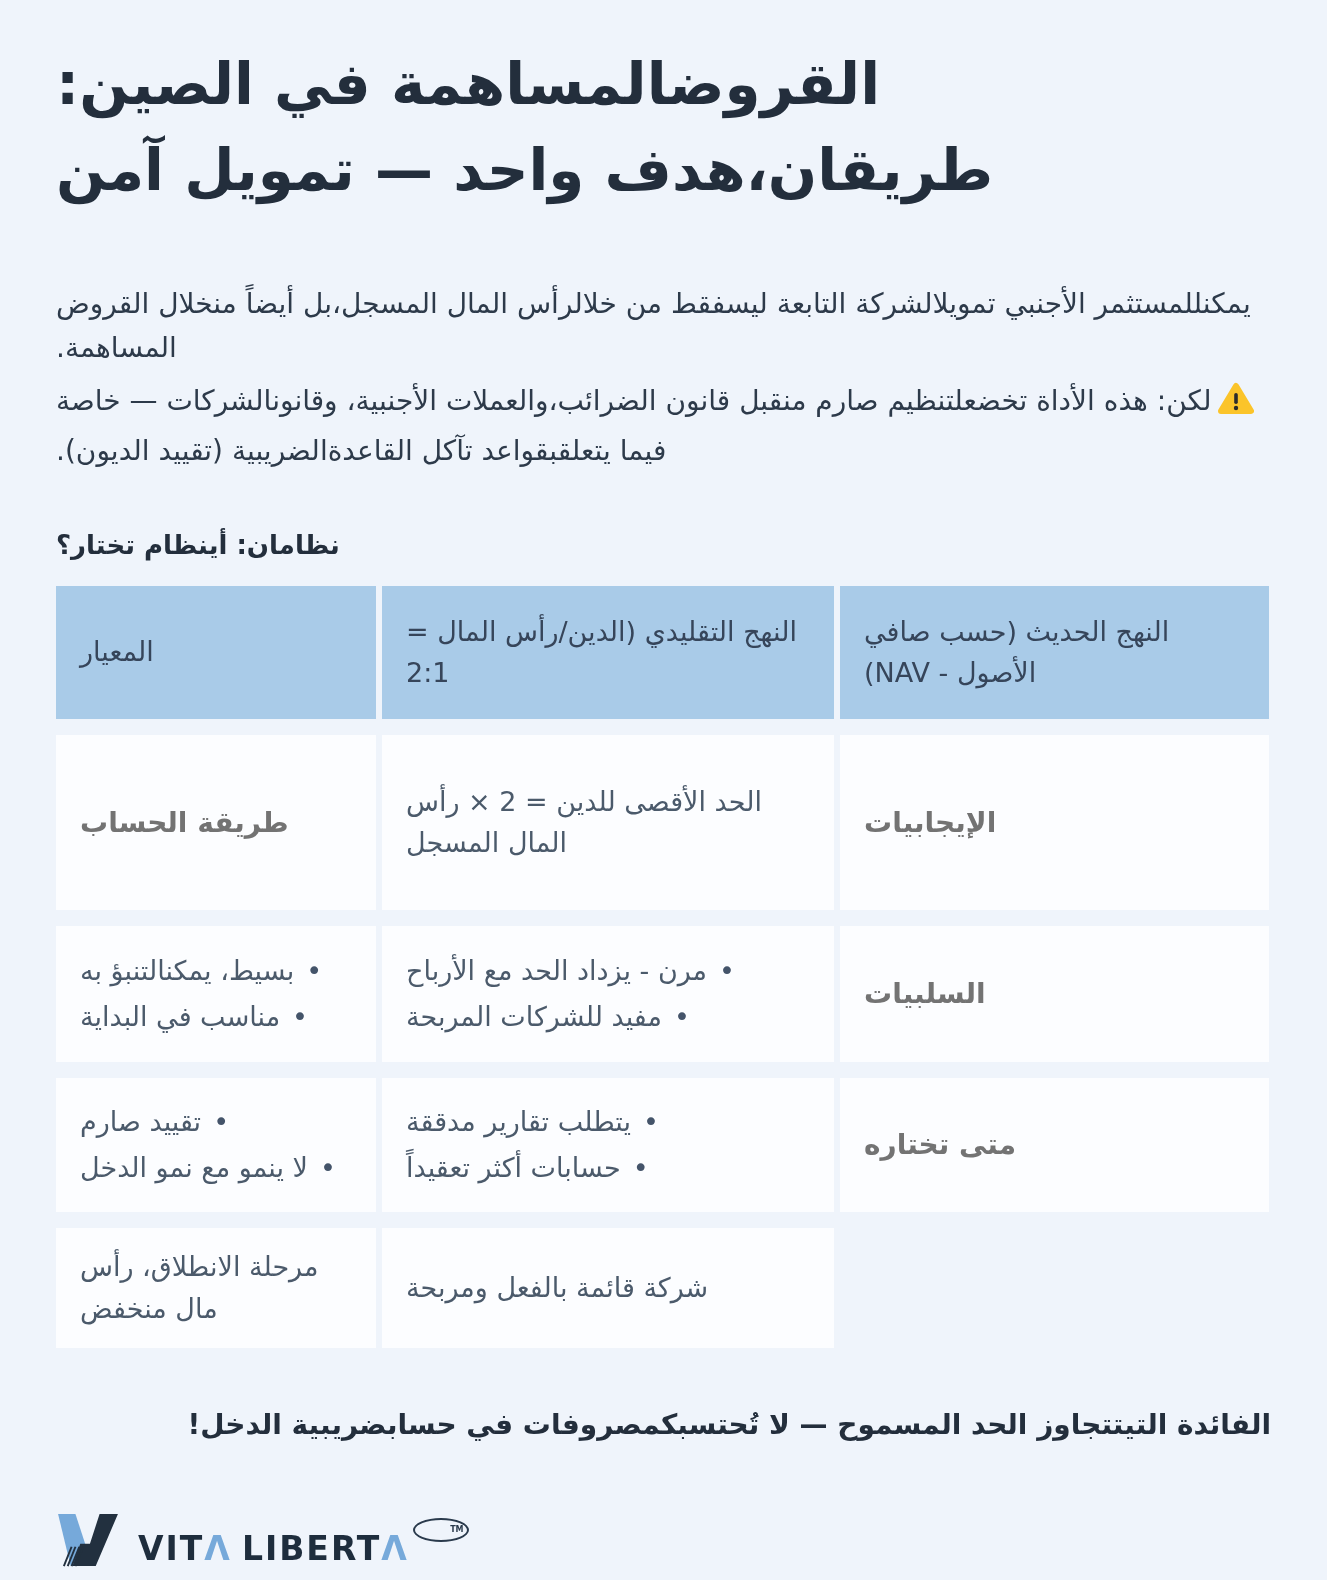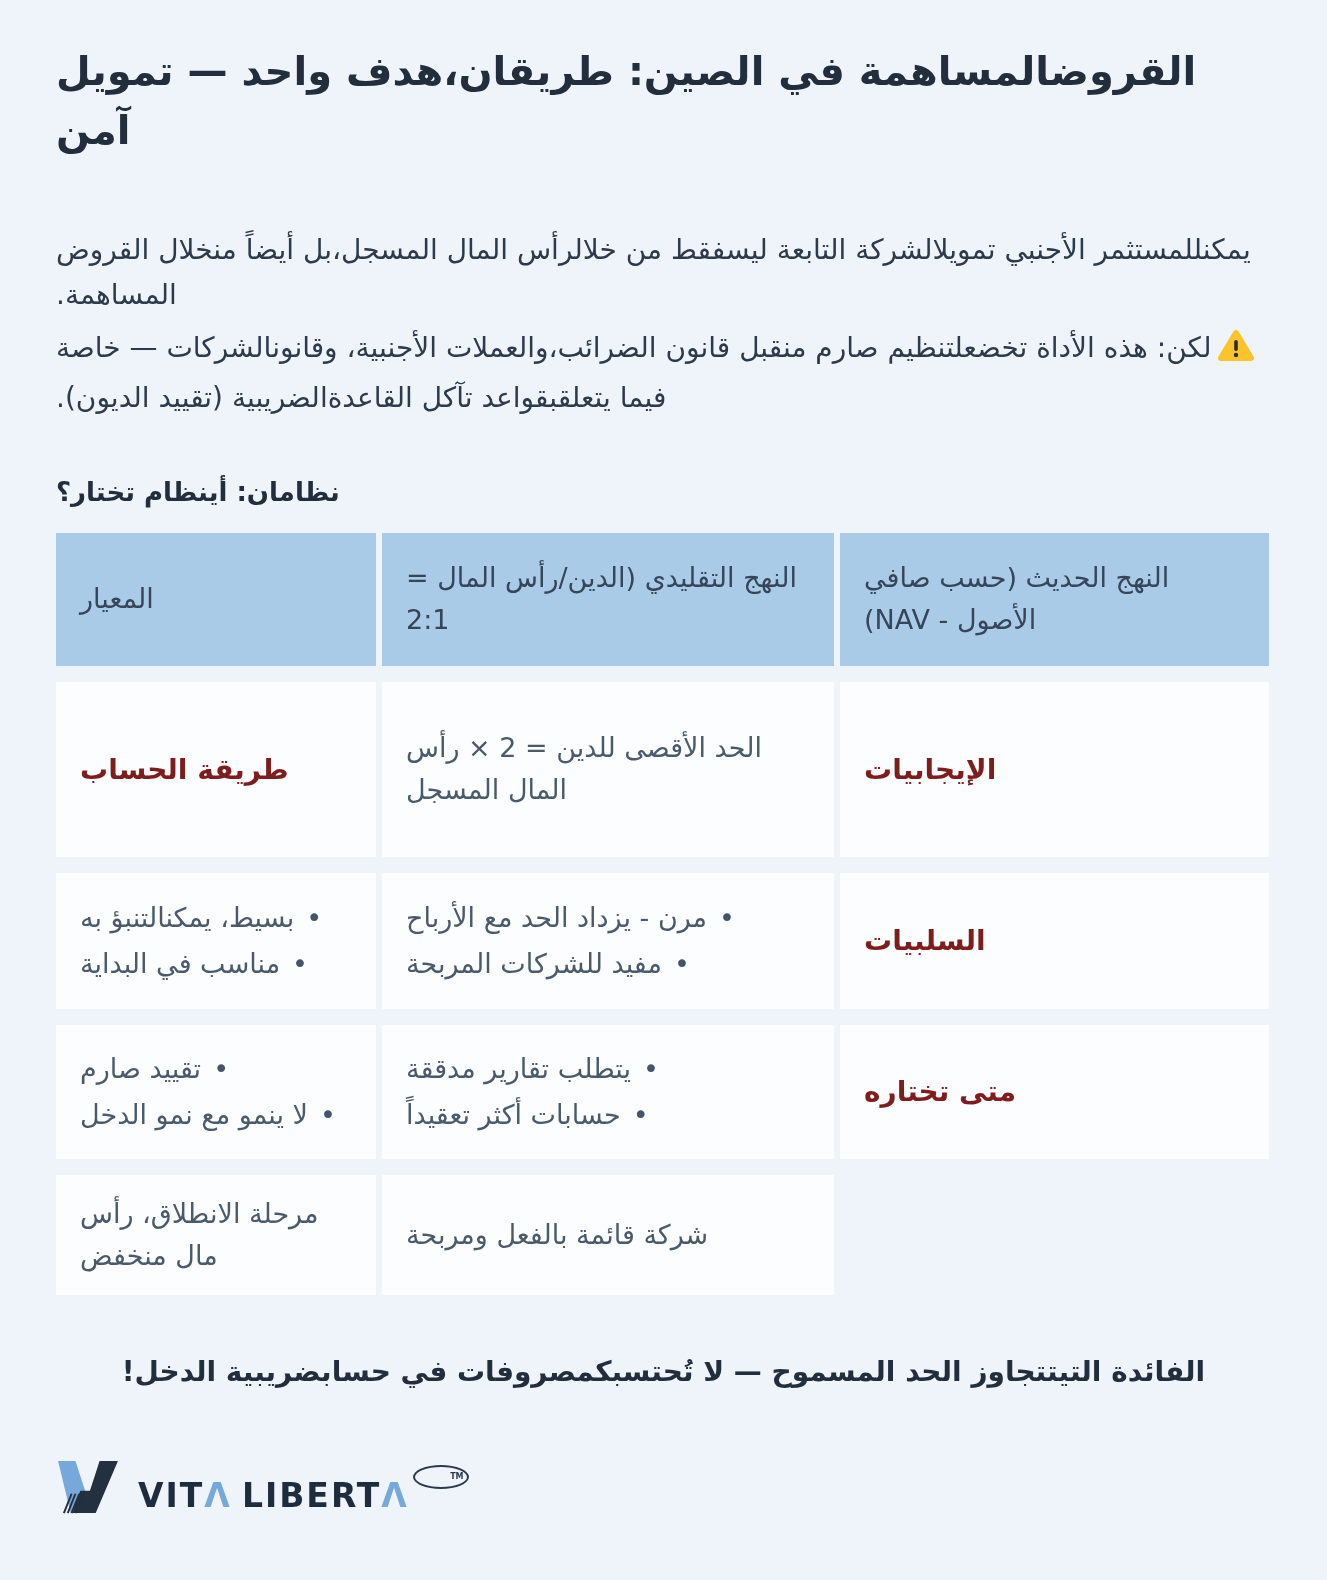--- a/index.html
+++ b/index.html
@@ -7,21 +7,21 @@
     width: 1327px; height: 1580px;
     background: #eff4fb;
     font-family: "DejaVu Sans", sans-serif;
     color: #2d3a4a;
     overflow: hidden;
   }
   .page { padding: 42px 56px 0 56px; }
 
   .title {
     margin: 0;
-    font-size: 40px; font-weight: bold;
+    font-size: 58px; font-weight: bold;
     line-height: 1.48;
     color: #232e3c;
     direction: rtl; text-align: left;
   }
 
   .intro { margin-top: 68px; }
   .intro-p {
     margin: 0;
     font-size: 28px; line-height: 1.6;
     color: #2d3a4a;
@@ -60,37 +60,37 @@
     background: #a9cbe8;
     color: #36455a;
     font-size: 27px; line-height: 1.55;
   }
   .cell .txt { direction: rtl; text-align: left; }
   .cell.body {
     color: #4b5a6b;
     font-size: 27px; line-height: 1.55;
   }
   .cell.label {
-    color: #7f1d1d;
+    color: #737373;
     font-size: 28px; font-weight: bold;
   }
   .bullet-line { direction: rtl; text-align: left; margin: 2px 0; }
   .bullet-line::before { content: "•"; margin-left: 12px; color: #44546a; }
 
   .rh  { min-height: 133px; }
   .rr1 { min-height: 175px; }
   .rr2 { min-height: 136px; }
   .rr3 { min-height: 134px; }
   .rr4 { min-height: 120px; }
 
   .footer-note {
     margin: 56px 0 0 0;
     font-size: 28px; font-weight: bold; line-height: 1.5;
     color: #232e3c;
-    direction: rtl; text-align: center;
+    direction: rtl; text-align: right;
   }
 
   
   .brand { margin-top: 66px; display: flex; align-items: flex-end; }
   .brand-mark { display: inline-flex; margin-right: 18px; }
   .brand-text {
     font-size: 33px; font-weight: bold;
     letter-spacing: 2px;
     color: #1e2d3d;
     white-space: nowrap;

